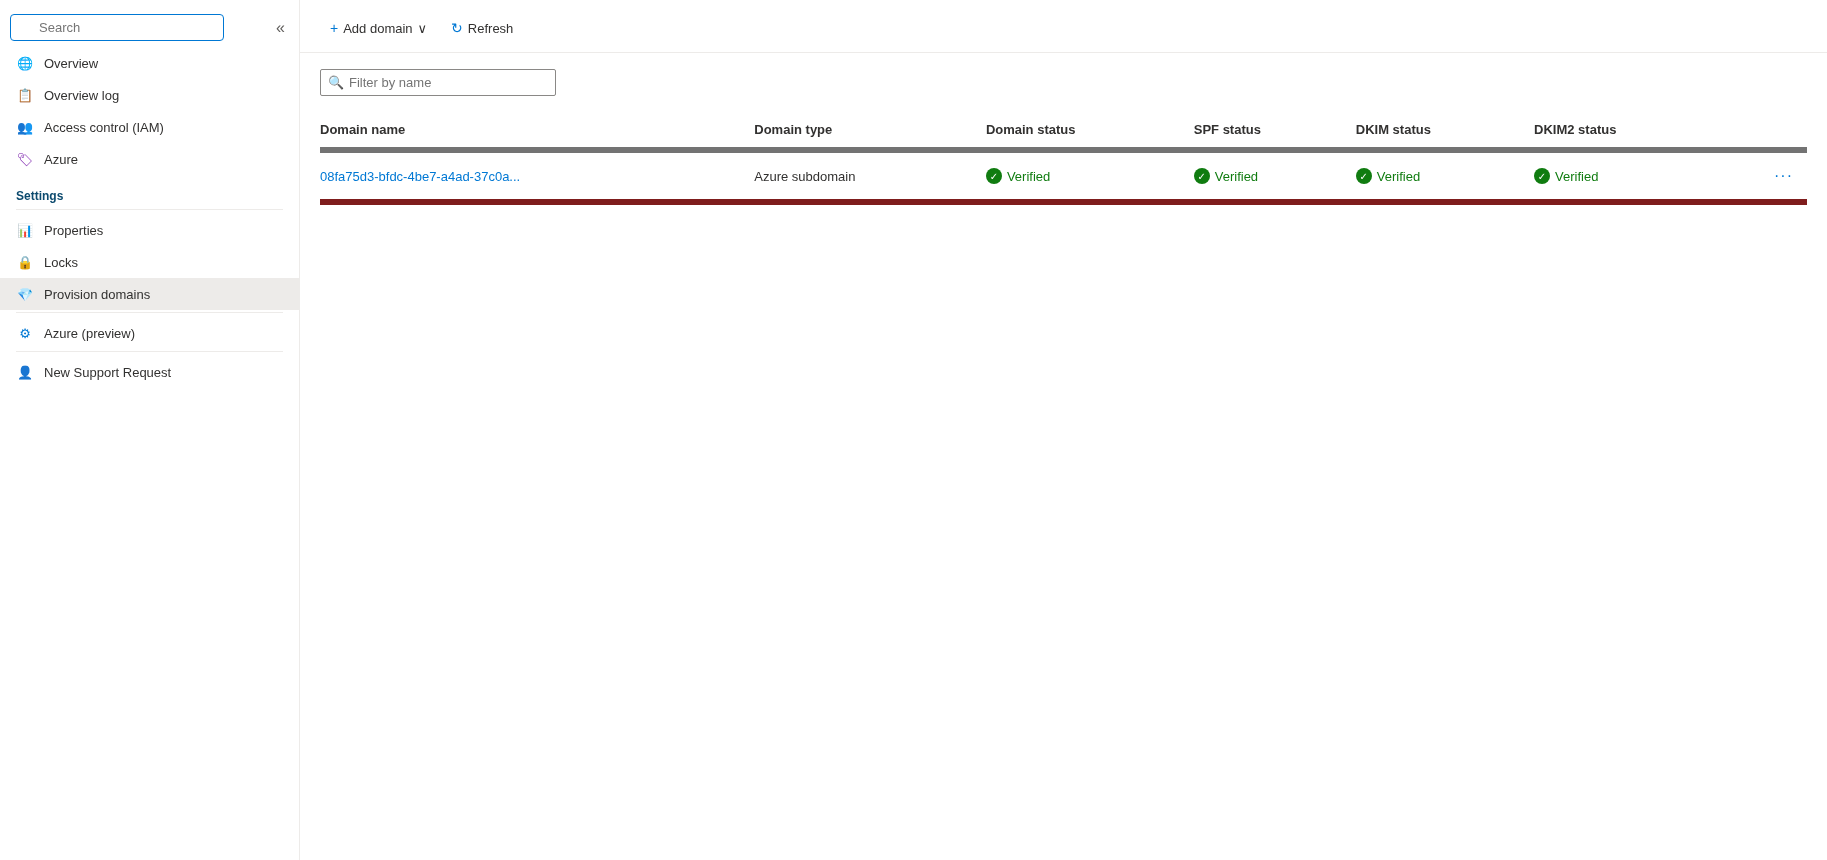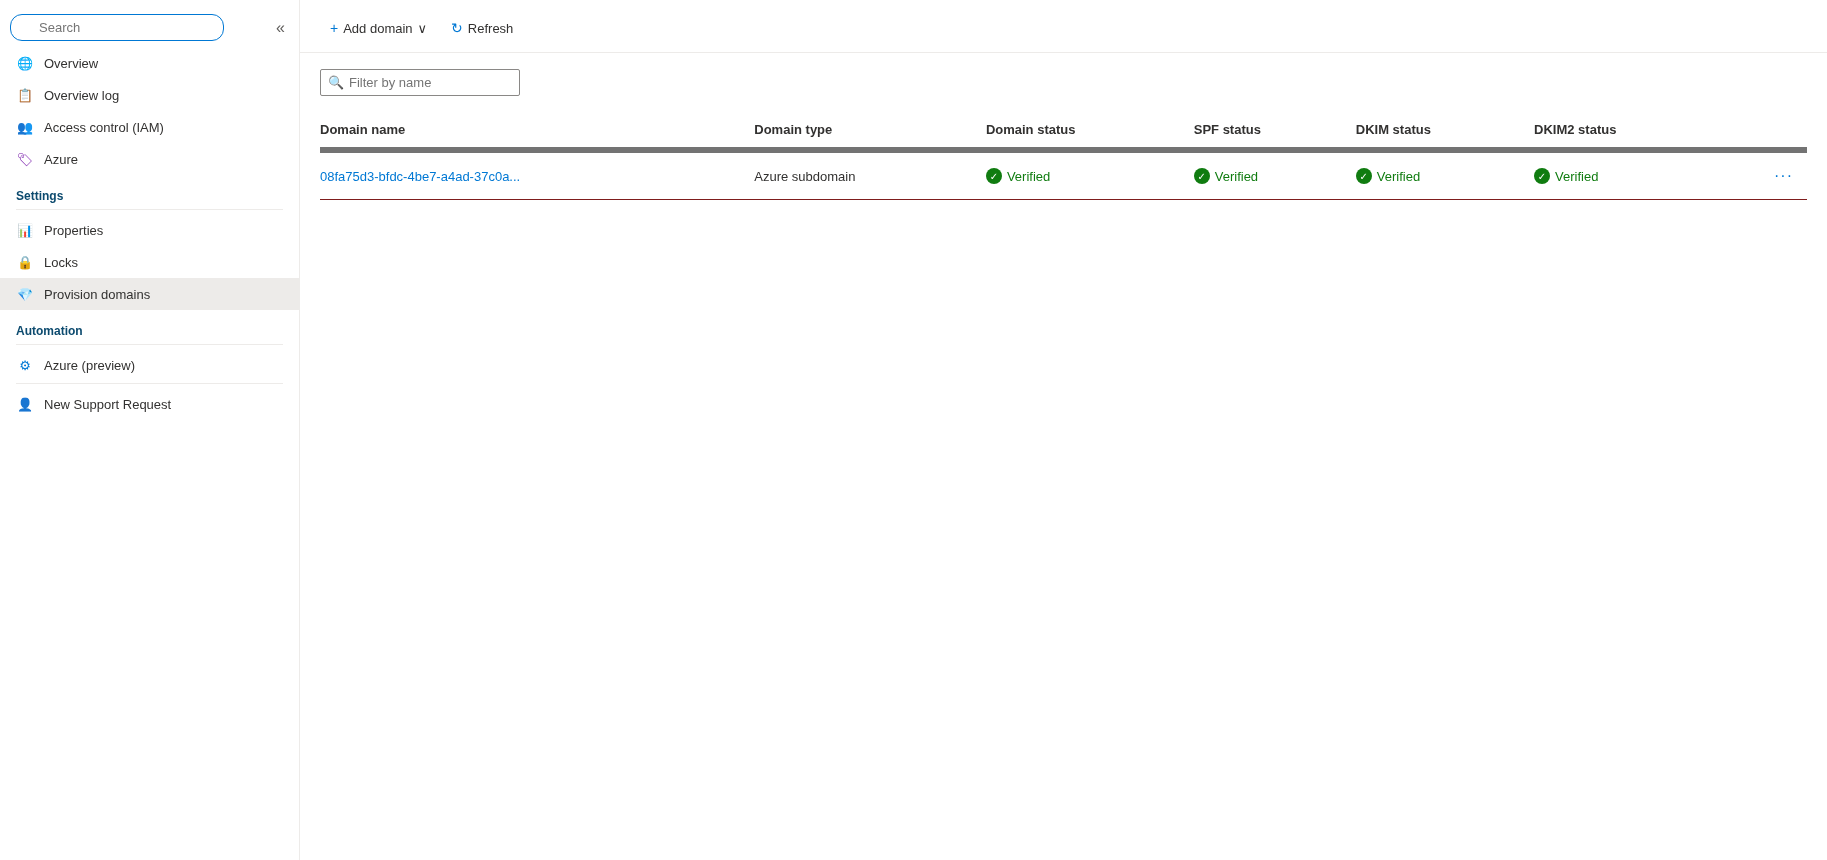--- a/index.html
+++ b/index.html
@@ -18,21 +18,21 @@
     }
     .sidebar-search-row {
       display: flex;
       align-items: center;
       padding: 6px 10px 6px 10px;
       gap: 4px;
     }
     .sidebar-search-input {
       flex: 1;
       border: 1px solid #0078d4;
-      border-radius: 12px;
+      border-radius: 4px;
       padding: 5px 8px 5px 28px;
       font-size: 13px;
       outline: none;
       color: #ef4444;
       position: relative;
     }
     .search-wrap {
       position: relative;
       flex: 1;
     }
@@ -134,21 +134,21 @@
       position: absolute;
       left: 8px;
       color: #605e5c;
       font-size: 13px;
     }
     .filter-input {
       border: 1px solid #8a8886;
       border-radius: 2px;
       padding: 5px 10px 5px 28px;
       font-size: 13px;
-      width: 200px;
+      width: 236px;
       outline: none;
       color: #323130;
     }
 
     
     .domains-table {
       width: 100%;
       border-collapse: collapse;
     }
     .domains-table th {
@@ -156,21 +156,21 @@
       font-weight: 600;
       font-size: 13px;
       color: #323130;
       padding: 10px 12px 10px 0;
       border-bottom: 6px solid #737373;
     }
     .domains-table td {
       padding: 12px 12px 12px 0;
       font-size: 13px;
       color: #323130;
-      border-bottom: 1px solid #7f1d1d;
+      border-bottom: 6px solid #7f1d1d;
       vertical-align: middle;
     }
 
     .link-blue { color: #0078d4; text-decoration: none; cursor: pointer; }
     .configure-active { color: #0078d4; cursor: pointer; }
     .configure-inactive { color: #a19f9d; }
 
     .verified-badge {
       display: inline-flex;
       align-items: center;
@@ -252,21 +252,20 @@
   </div>
   <div class="nav-item">
     <span class="nav-icon icon-lock">🔒</span>
     <span>Locks</span>
   </div>
   <div class="nav-item active">
     <span class="nav-icon icon-provision">💎</span>
     <span>Provision domains</span>
   </div>
 
-  <div class="section-label">Automation</div>
   <hr class="section-divider">
   <div class="nav-item">
     <span class="nav-icon icon-tasks">⚙</span>
     <span>Azure (preview)</span>
   </div>
 
   <hr class="section-divider">
   <div class="nav-item">
     <span class="nav-icon icon-support">👤</span>
     <span>New Support Request</span>

